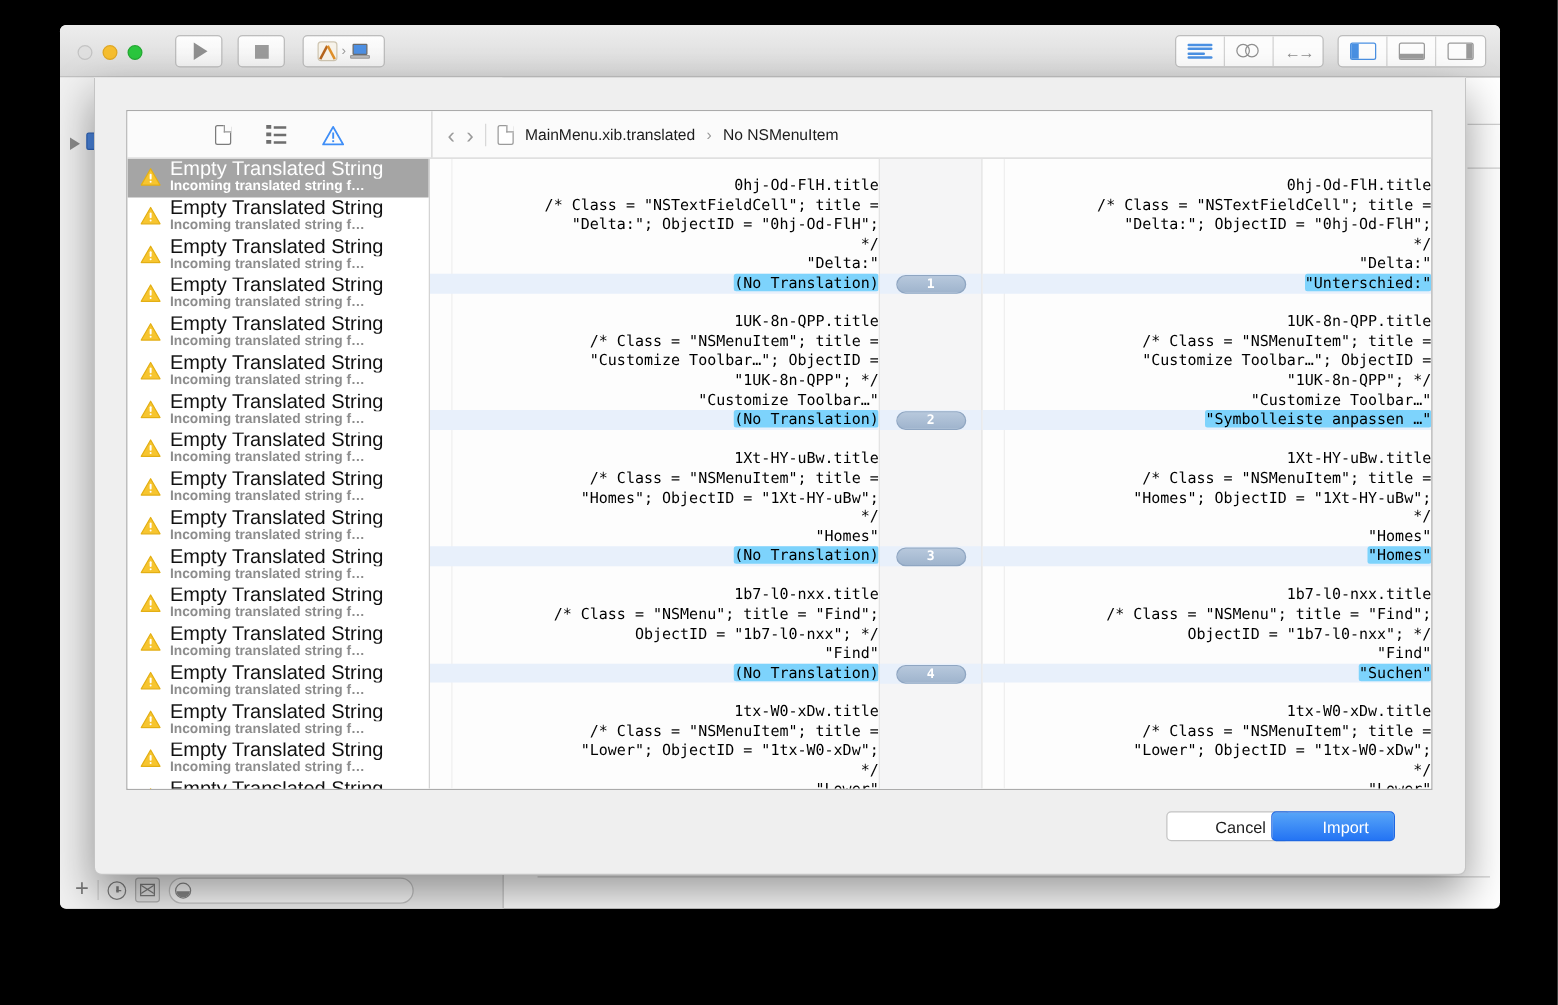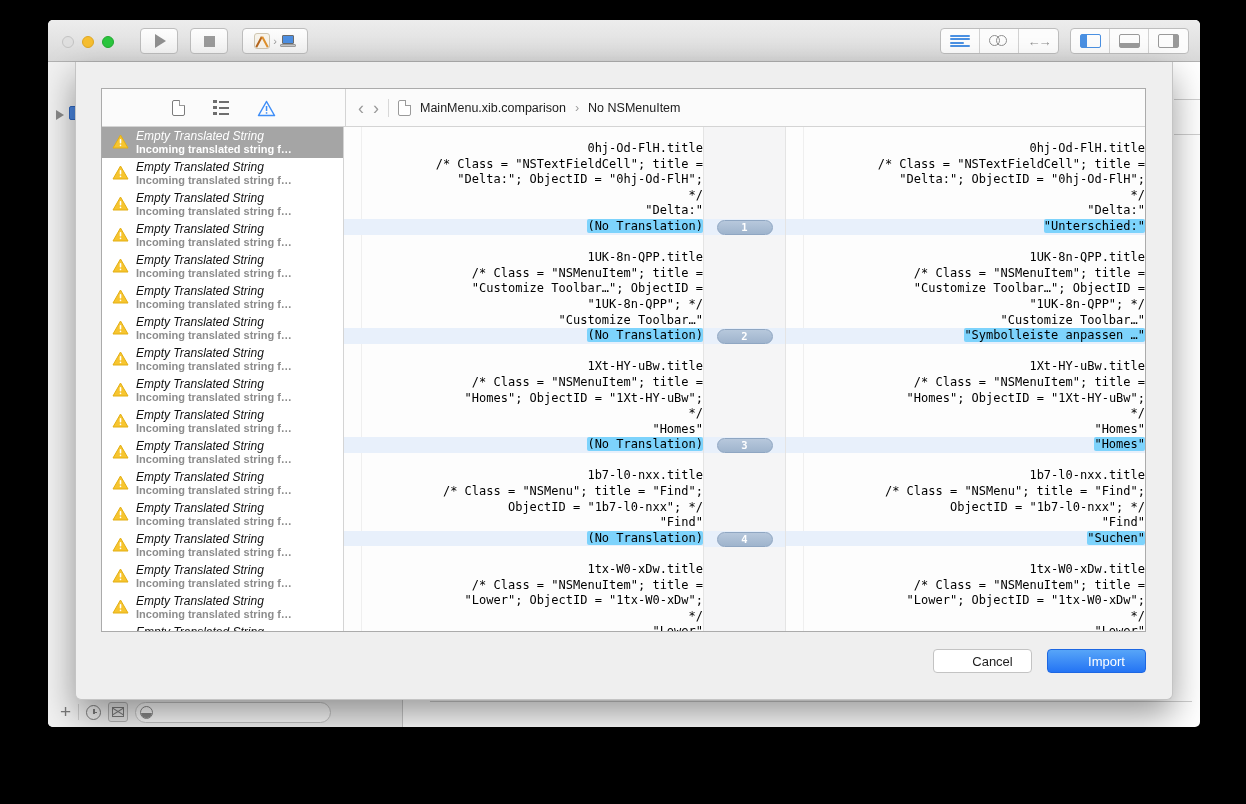--- a/index.html
+++ b/index.html
@@ -79,21 +79,21 @@
   .listic b { width:4px; height:3.5px; background:#6e6e6e;}
   .listic i { width:10px; height:2px; background:#6e6e6e;}
   .warn-tab { position:relative; width:18px; height:16px;}
   .warn-tab svg { display:block;}
   .jsep { color:#9a9a9a; }
 
   .box-body { flex:1; display:flex; overflow:hidden;}
   .issues { width:244px; border-right:1px solid #d4d4d4; background:#fff; overflow:hidden;}
   .issue { height:31px; padding:2px 6px 0 34px; position:relative; }
   .issue.sel { background:#a5a5a5; }
-  .issue .t { font-size:12px; color:#111; line-height:14px; white-space:nowrap; overflow:hidden;font-style:italic;}
+  .issue .t { font-size:16px; color:#111; line-height:14px; white-space:nowrap; overflow:hidden;}
   .issue .s { font-size:11px; color:#8d8d8d; line-height:13px; white-space:nowrap; overflow:hidden;font-weight:bold;}
   .issue.sel .t, .issue.sel .s { color:#fff; }
   .issue .wic { position:absolute; left:10px; top:7px; }
 
   .editor { flex:1; display:flex; position:relative; background:#fdfdfd;}
   .pane { width:359px; overflow:hidden; padding-top:14px; position:relative;text-align:right;}
   .pane:before { content:""; position:absolute; left:17px; top:0; bottom:0; width:1px; background:#efefef;}
   .gutter { width:83px; background:#f5f5f6; border-left:1px solid #e4e4e4; border-right:1px solid #e4e4e4; position:relative;}
   .cl { height:15.6px; line-height:15.6px; font-family:"DejaVu Sans Mono", monospace; font-size:12px;
         color:#000; white-space:pre; padding-left:34px; position:relative;}
@@ -101,21 +101,21 @@
   .tok { background:#7dd3fc; border-radius:2px; }
   .gstripe { position:absolute; left:0; right:0; height:15.6px; background:#e8f0fb;}
   .gbadge { position:absolute; left:50%; transform:translateX(-50%); width:56px; height:15px; margin-top:0.5px;
             background:linear-gradient(#b7c8dc,#9fb4cd); border:1px solid #8fa6c2; border-radius:8px;
             color:#fff; font-size:10.5px; font-weight:bold; text-align:center; line-height:13px;
             font-family:"DejaVu Sans Mono", monospace;}
 
   .sheet-btn { position:absolute; height:24px; width:99px; border-radius:4px; font-size:13px;
                display:flex; align-items:center; justify-content:center; top:587px;padding-left:20px;}
   .btn-cancel { left:857px; background:#fff; border:1px solid #c3c3c3; color:#1c1c1c;}
-  .btn-import { left:971px; background:linear-gradient(#57a5f8,#2474f4); border:1px solid #1d67e2; color:#fff;text-align:center;}
+  .btn-import { left:941px; background:linear-gradient(#57a5f8,#2474f4); border:1px solid #1d67e2; color:#fff;text-align:center;}
 </style>
 </head>
 <body>
 
 <div class="window">
 
   <div class="toolbar">
     <div class="tl close"></div>
     <div class="tl min"></div>
     <div class="tl max"></div>
@@ -222,21 +222,21 @@
                 <rect x="8.8" y="12.2" width="1.5" height="1.5" fill="#3f8ef7"></rect>
               </svg>
             </div>
           </div>
         </div>
         <div class="jumpbar">
           <span class="jchev">‹</span>
           <span class="jchev">›</span>
           <span class="jdiv"></span>
           <span class="docic"></span>
-          <span>MainMenu.xib.comparison</span>
+          <span>MainMenu.xib.translated</span>
           <span class="jsep">›</span>
           <span>No NSMenuItem</span>
         </div>
       </div>
 
       <div class="box-body">
         <div class="issues">
             <div class="issue sel">
     <span class="wic">
       <svg width="17" height="15" viewBox="0 0 17 15">

